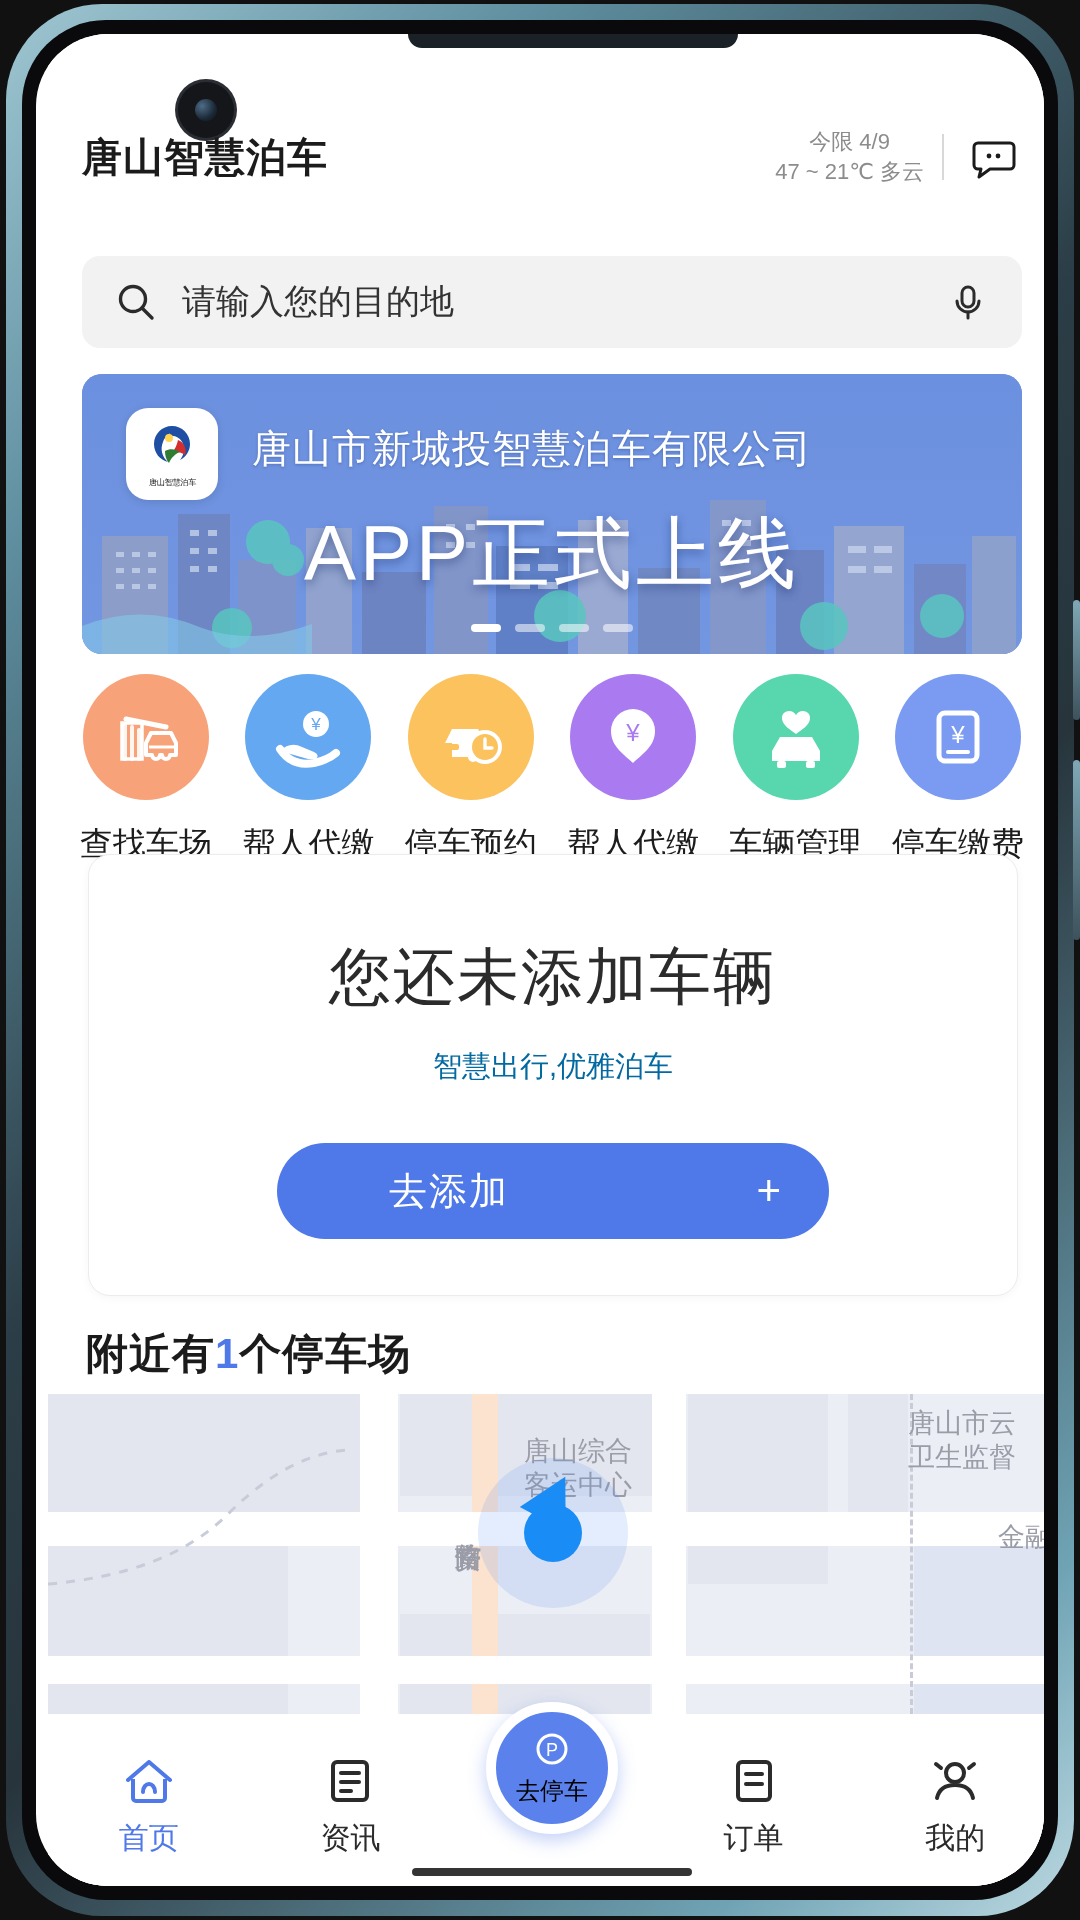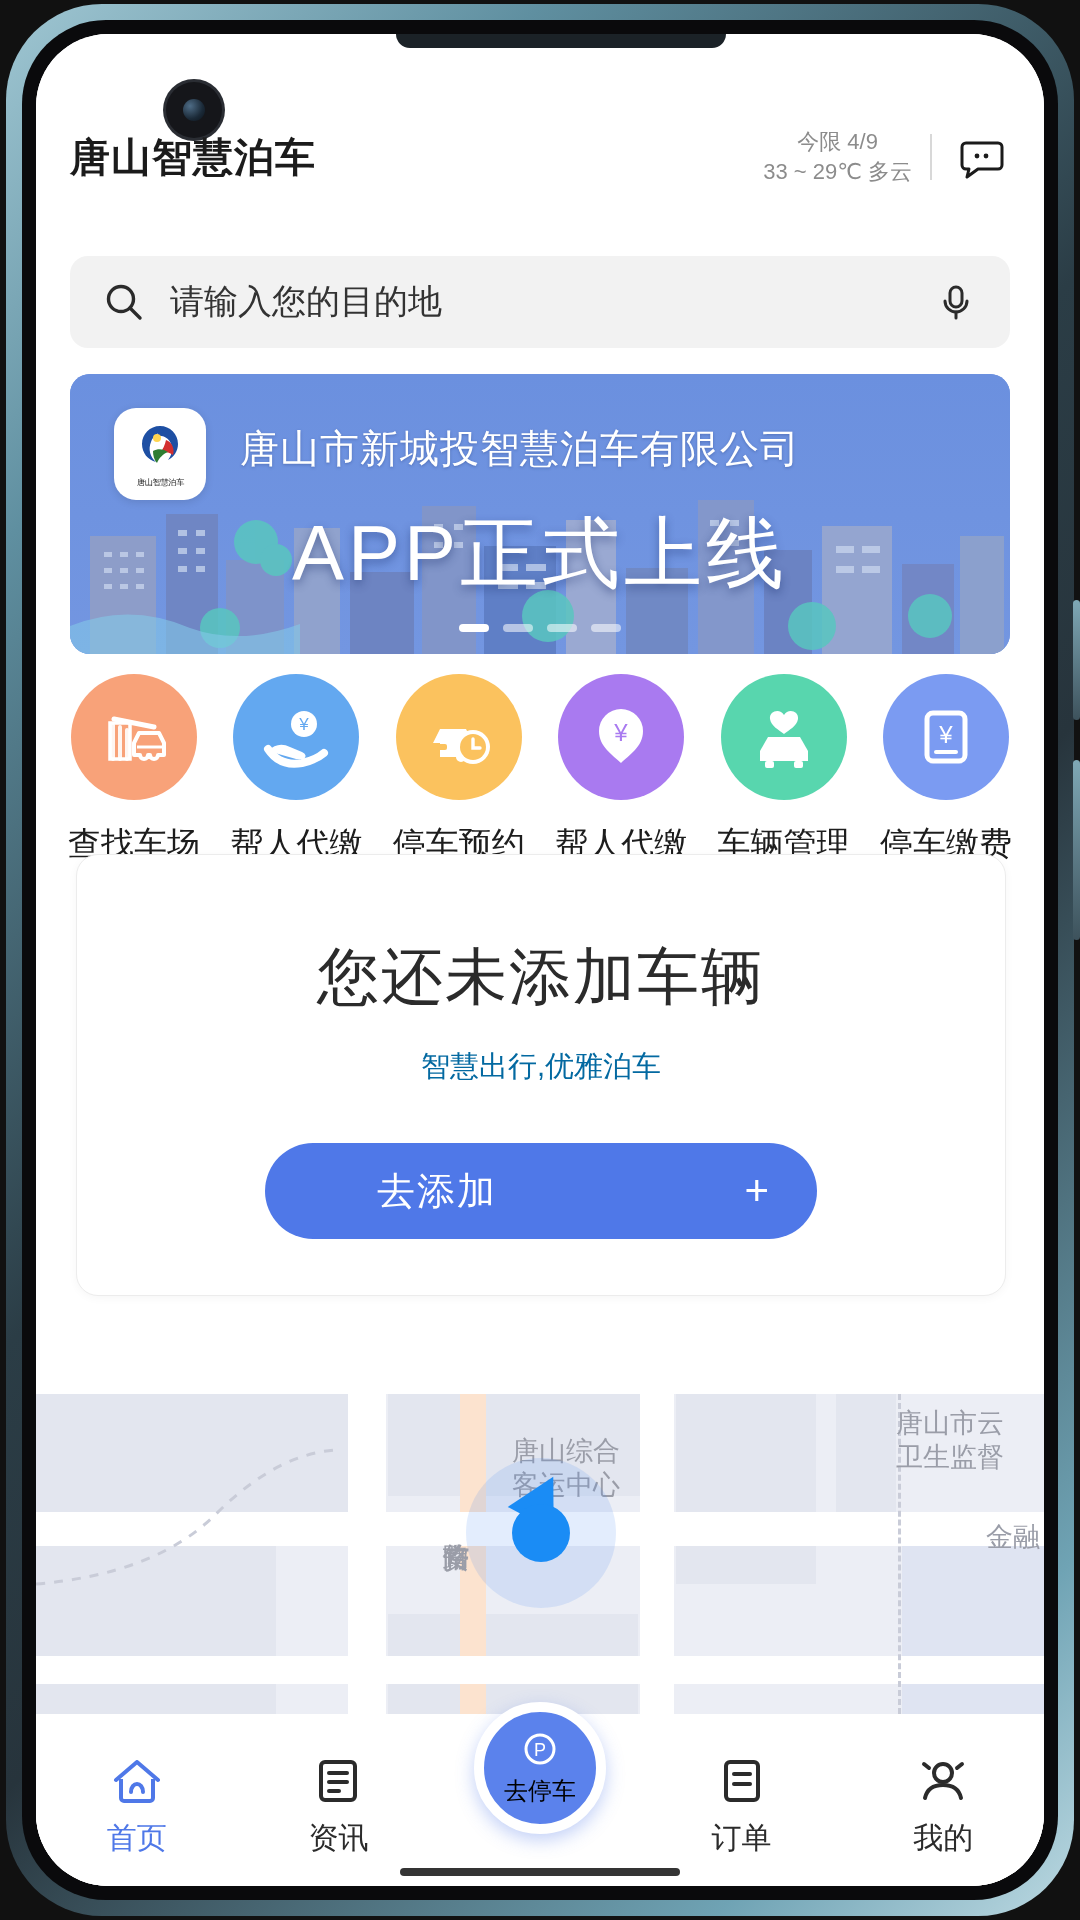--- a/index.html
+++ b/index.html
@@ -16,21 +16,21 @@
   .btn-vol{top:600px;height:120px;}
   .btn-pow{top:760px;height:180px;}
 
   .notch-top{position:absolute;left:360px;top:0px;width:330px;height:14px;border-radius:0 0 14px 14px;background:#1b2227;}
   .camera{position:absolute;left:130px;top:48px;width:56px;height:56px;border-radius:50%;background:#15161a;
       box-shadow:0 0 0 3px #2a2d33;display:flex;align-items:center;justify-content:center;}
   .camera i{display:block;width:22px;height:22px;border-radius:50%;
       background:radial-gradient(circle at 32% 32%,#4e6c86 0%,#1b2a38 60%,#0b1118 100%);}
 
   
-  .app{position:absolute;left:0;top:0;width:1008px;height:1852px;background:#fff;}
+  .app{position:absolute;left:12px;top:0;width:1008px;height:1852px;background:#fff;}
 
   
   .header{position:absolute;left:0;top:80px;width:1008px;height:86px;display:flex;align-items:center;padding:0 34px;box-sizing:border-box;}
   .app-title{font-size:40px;font-weight:bold;color:#1b1b1b;letter-spacing:1px;white-space:nowrap;}
   .header-spacer{flex:1;}
   .weather{display:flex;flex-direction:column;align-items:center;line-height:1.35;margin-right:18px;}
   .weather-limit{font-size:22px;color:#8c8c8c;}
   .weather-temp{font-size:22px;color:#8c8c8c;white-space:nowrap;}
   .hdr-divider{width:2px;height:46px;background:#d8d8d8;margin-right:22px;}
   .chat-icon{width:56px;height:56px;display:flex;align-items:center;justify-content:center;}
@@ -121,21 +121,21 @@
       <div class="notch-top"></div>
       <div class="camera">
           <i></i>
         </div>
 
       <div class="header">
         <div class="app-title">唐山智慧泊车</div>
         <div class="header-spacer"></div>
         <div class="weather">
           <div class="weather-limit">今限 4/9</div>
-          <div class="weather-temp">33 ~ 29℃ 多云</div>
+          <div class="weather-temp">47 ~ 21℃ 多云</div>
         </div>
         <div class="hdr-divider"></div>
         <div class="chat-icon">
           <svg width="52" height="52" viewBox="0 0 52 52">
             <path d="M10 12h32a4 4 0 0 1 4 4v18a4 4 0 0 1-4 4H22l-11 8 2-8h-3a4 4 0 0 1-4-4V16a4 4 0 0 1 4-4z" fill="none" stroke="#1b1b1b" stroke-width="3" stroke-linejoin="round"></path>
             <circle cx="21" cy="25" r="2.4" fill="#1b1b1b"></circle>
             <circle cx="30" cy="25" r="2.4" fill="#1b1b1b"></circle>
           </svg>
         </div>
       </div>
@@ -315,20 +315,23 @@
 
       <div class="car-card">
         <div class="car-title">您还未添加车辆</div>
         <div class="car-sub">智慧出行,优雅泊车</div>
         <button class="add-btn">
           <span class="add-btn-label">去添加</span>
           <span class="add-plus">+</span>
         </button>
       </div>
 
+      <div class="nearby">
+        <span>附近有</span><span class="cnt">1</span><span>个停车场</span>
+      </div>
 
       <div class="map">
         <div class="blob" style="left:-10px;top:0;width:330px;height:118px;"></div>
         <div class="blob" style="left:-10px;top:150px;width:250px;height:170px;"></div>
         <div class="blob" style="left:352px;top:0;width:270px;height:102px;"></div>
         <div class="blob" style="left:640px;top:0;width:140px;height:190px;"></div>
         <div class="blob" style="left:800px;top:0;width:60px;height:150px;"></div>
         <div class="blob" style="left:866px;top:120px;width:150px;height:200px;background:#dfe4f2;"></div>
         <div class="blob" style="left:352px;top:220px;width:250px;height:110px;"></div>
 

